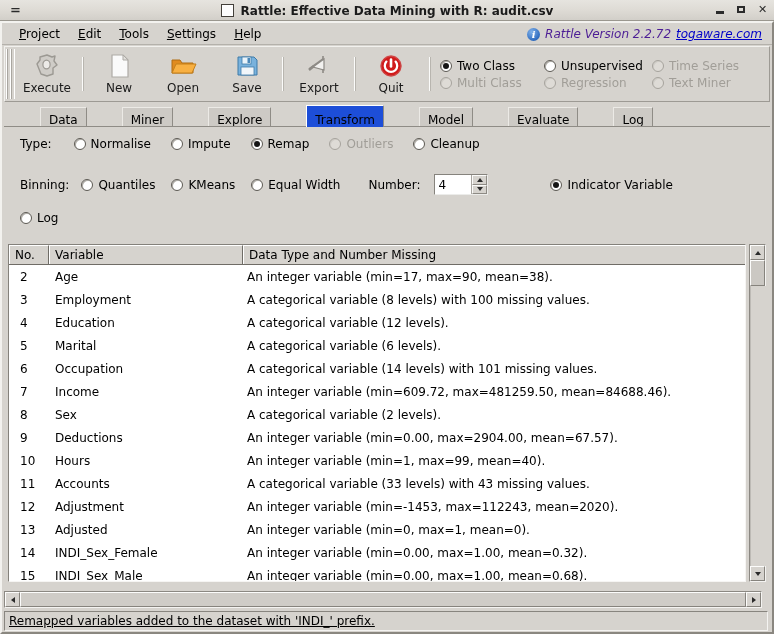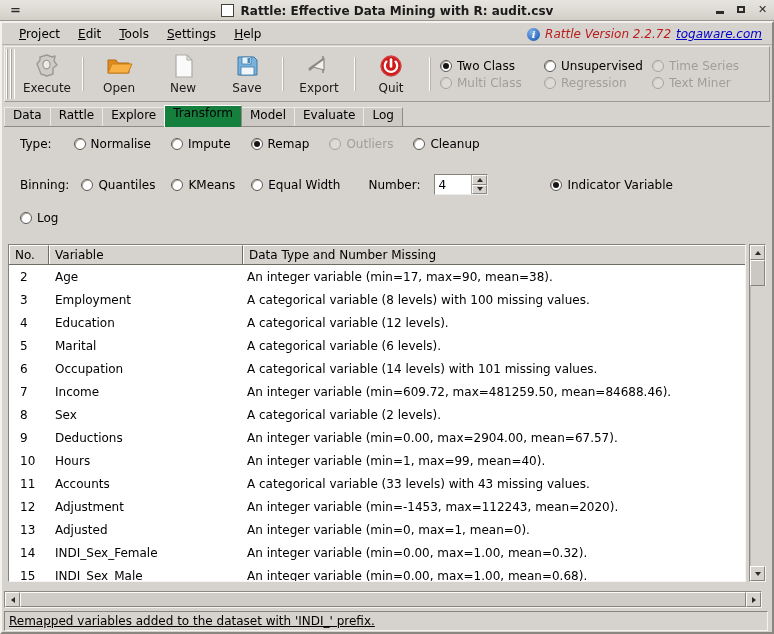--- a/index.html
+++ b/index.html
@@ -149,21 +149,21 @@
     font-size: 10px;
     font-weight: bold;
     font-style: italic;
     line-height: 13px;
     text-align: center;
     font-family: "DejaVu Serif", "Liberation Serif", serif;
   }
   .version-text {
     font-size: 12px;
     font-style: italic;
-    color: #b91c1c;
+    color: #4c1d95;
     white-space: nowrap;
   }
   .version-link {
     font-size: 12px;
     font-style: italic;
     color: #0000c8;
     text-decoration: underline;
     white-space: nowrap;
     cursor: pointer;
   }
@@ -287,33 +287,34 @@
     position: absolute;
     left: 0; top: 0;
     display: flex;
     align-items: flex-end;
     height: 22px;
   }
   .tab {
     height: 20px;
     padding: 0 8px;
     display: flex;
-    align-items: flex-start;
+    align-items: flex-end;
     font-size: 12px;
     color: #000;
     background: #cdcac5;
     border: 1px solid;
     border-color: #eceae6 #8f8c86 #8f8c86 #eceae6;
     border-bottom: none;
     box-sizing: border-box;
     cursor: default;
     margin-right: -1px;
+    margin-left: 36px;
   }
   .tab.active {
-    background: #15803d;
+    background: #1d4ed8;
     height: 22px;
     border-color: #ffffff #8f8c86 #d6d3ce #ffffff;
     position: relative;
     z-index: 3;
     font-size: 12px;
   }
   .tabline {
     position: absolute;
     left: 0; bottom: 0;
     width: 766px;
@@ -580,37 +581,37 @@
           <path d="M14 2 L19 4 L22 3 L21 8 L24 12 L20 15 L20 21 L14 23 L8 21 L6 16 L4 11 L7 7 L7 4 Z" fill="#cfccc7" stroke="#9c9993" stroke-width="1.4" stroke-linejoin="round"></path>
           <ellipse cx="13.5" cy="11.5" rx="3.6" ry="4.4" fill="#eceae7" stroke="#9c9993" stroke-width="1.2"></ellipse>
         </svg>
       </div>
       <div class="lbl">Execute</div>
     </div>
 
     <div class="tb-sep"></div>
 
     <div class="tbtn">
+      <div class="ico ico-new">
+        <svg width="28" height="26" viewBox="0 0 28 26">
+          <path d="M7 2 H18 L23 7 V24 H7 Z" fill="#fafafa" stroke="#aeaba6" stroke-width="1.2"></path>
+          <path d="M18 2 V7 H23 Z" fill="#e2e0dc" stroke="#aeaba6" stroke-width="1"></path>
+        </svg>
+      </div>
+      <div class="lbl">New</div>
+    </div>
+
+    <div class="tbtn">
       <div class="ico ico-open">
         <svg width="28" height="26" viewBox="0 0 28 26">
           <path d="M3 7 H11 L13 10 H24 V20 H3 Z" fill="#e08b1f" stroke="#b06c12" stroke-width="1"></path>
           <path d="M3 20 L7 11 H27 L23 20 Z" fill="#f8b042" stroke="#c4801b" stroke-width="1"></path>
         </svg>
       </div>
       <div class="lbl">Open</div>
-    </div>
-
-    <div class="tbtn">
-      <div class="ico ico-new">
-        <svg width="28" height="26" viewBox="0 0 28 26">
-          <path d="M7 2 H18 L23 7 V24 H7 Z" fill="#fafafa" stroke="#aeaba6" stroke-width="1.2"></path>
-          <path d="M18 2 V7 H23 Z" fill="#e2e0dc" stroke="#aeaba6" stroke-width="1"></path>
-        </svg>
-      </div>
-      <div class="lbl">New</div>
     </div>
 
     <div class="tbtn">
       <div class="ico ico-save">
         <svg width="28" height="26" viewBox="0 0 28 26">
           <path d="M5 4 H21 L24 7 V22 H5 Z" fill="#79b2dd" stroke="#3f7aa8" stroke-width="1"></path>
           <rect x="9" y="4" width="9" height="7" fill="#e9f3fa" stroke="#3f7aa8" stroke-width="0.8"></rect>
           <rect x="14.5" y="5" width="2.5" height="5" fill="#4b87b7"></rect>
           <rect x="8" y="14" width="13" height="8" fill="#f1f6fa" stroke="#3f7aa8" stroke-width="0.8"></rect>
         </svg>
@@ -680,21 +681,21 @@
     </div>
   </div>
 
   <div class="tabs">
     <div class="tabline"></div>
     <div class="tabstrip">
       <div class="tab">
           <span>Data</span>
         </div>
       <div class="tab">
-          <span>Rattle</span>
+          <span>Miner</span>
         </div>
       <div class="tab">
           <span>Explore</span>
         </div>
       <div class="tab active">
           <span>Transform</span>
         </div>
       <div class="tab">
           <span>Model</span>
         </div>

